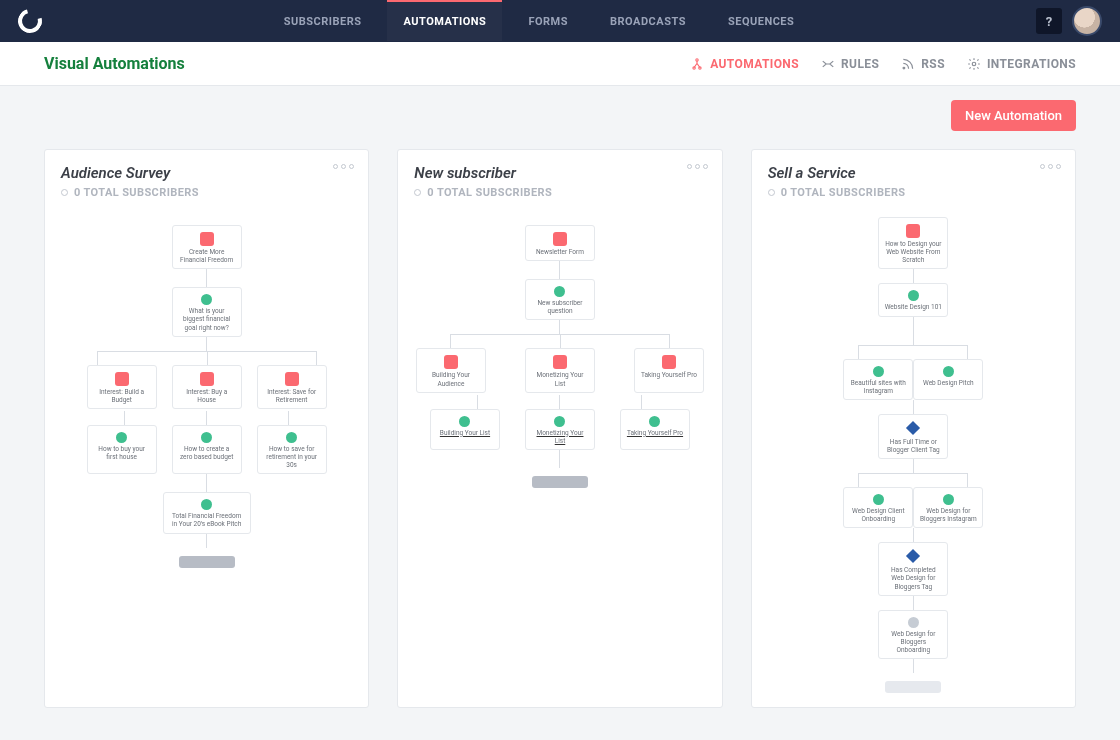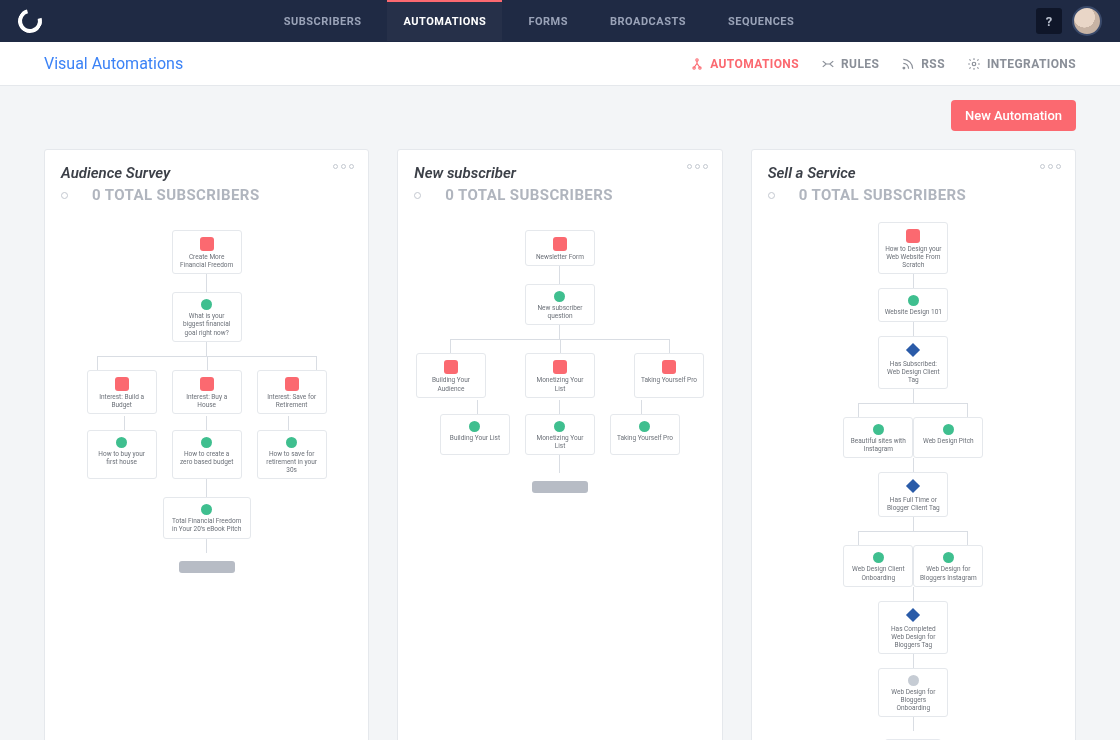--- a/index.html
+++ b/index.html
@@ -20,34 +20,34 @@
   .logo{width:24px;height:24px;position:relative;}
   .logo .spin{width:24px;height:24px;border-radius:50%;border:4px solid #fff;border-top-color:transparent;transform:rotate(30deg);}
   .nav-center{display:flex;gap:10px;height:100%;}
   .nav-item{display:flex;align-items:center;padding:0 16px;color:#9aa3b8;text-transform:uppercase;font-size:11px;font-weight:700;letter-spacing:.5px;cursor:pointer;height:100%;}
   .nav-item.active{color:#fff;background:rgba(255,255,255,0.03);border-top:3px solid var(--accent);padding-top:0;margin-top:-1px;}
   .nav-right{display:flex;align-items:center;gap:10px;}
   .help{width:26px;height:26px;background:#0f1629;border-radius:3px;color:#b9c0ce;display:flex;align-items:center;justify-content:center;font-size:13px;font-weight:700;cursor:pointer;}
   .avatar{width:30px;height:30px;border-radius:50%;background:radial-gradient(circle at 40% 35%, #e9d6c7 0 45%, #c7b3a4 46% 100%);border:2px solid #3a4a6b;cursor:pointer;}
   
   .subhead{background:#fff;border-bottom:1px solid var(--border);height:44px;display:flex;align-items:center;justify-content:space-between;padding:0 44px;}
-  .page-title{font-size:16px;font-weight:400;color:#3b82f6;}
+  .page-title{font-size:16px;font-weight:700;color:#15803d;}
   .subtabs{display:flex;gap:22px;}
   .subtab{display:flex;align-items:center;gap:6px;color:var(--muted);font-size:12px;font-weight:700;letter-spacing:.4px;cursor:pointer;}
   .subtab.active{color:var(--accent);}
   .subtab svg{width:14px;height:14px;}
   
   .action-row{display:flex;justify-content:flex-end;padding:14px 44px 0;}
   .btn-primary{background:var(--accent);color:#fff;border:none;border-radius:4px;padding:8px 14px;font-size:13px;font-weight:500;cursor:pointer;}
   
   .grid{display:grid;grid-template-columns:repeat(3,1fr);gap:28px;padding:18px 44px 44px;}
   .card{background:var(--card);border:1px solid var(--border);border-radius:3px;min-height:432px;display:flex;flex-direction:column;}
   .card-head{padding:14px 16px 8px;position:relative;}
   .card-title{font-size:15px;font-weight:600;color:#3c4048;margin:0 0 4px;font-style:italic;}
-  .card-sub{display:flex;align-items:center;gap:24px;font-size:15px;font-weight:700;letter-spacing:.4px;color:#b0b5be;text-align:center;}
+  .card-sub{display:flex;align-items:center;gap:6px;font-size:11px;font-weight:700;letter-spacing:.4px;color:#b0b5be;text-align:center;}
   .dot{width:7px;height:7px;border-radius:50%;border:1.5px solid #c3c8d0;display:inline-block;}
   .menu-dots{position:absolute;top:14px;right:14px;display:flex;gap:3px;cursor:pointer;}
   .menu-dots span{width:5px;height:5px;border-radius:50%;background:#d3d7dd;border:1px solid #c3c8d0;background:#fff;}
   .canvas{flex:1;position:relative;padding:18px 10px 14px;}
   
   .col{display:flex;flex-direction:column;align-items:center;}
   .row3{display:flex;justify-content:space-between;gap:6px;}
   .row2{display:flex;justify-content:center;}
   .node{border:1px solid var(--border);border-radius:3px;background:#fff;font-size:6.5px;line-height:1.25;text-align:center;color:#6b7078;padding:6px 5px 4px;width:70px;position:relative;}
   .wide{width:88px;}
@@ -200,21 +200,21 @@
       <div class="row3" style="width:288px;">
         <div class="node"><span class="chip red"></span><span>Building Your Audience</span></div>
         <div class="node"><span class="chip red"></span><span>Monetizing Your List</span></div>
         <div class="node"><span class="chip red"></span><span>Taking Yourself Pro</span></div>
       </div>
       <div class="row3" style="width:240px;margin-top:2px;">
         <div class="v" style="margin:0 auto;"></div>
           <div class="v" style="margin:0 auto;"></div>
           <div class="v" style="margin:0 auto;"></div>
       </div>
-      <div class="row3" style="width:240px;">
+      <div class="row3" style="width:260px;text-decoration:underline;">
         <div class="node"><span class="circle"></span><span>Building Your List</span></div>
         <div class="node"><span class="circle"></span><span>Monetizing Your List</span></div>
         <div class="node"><span class="circle"></span><span>Taking Yourself Pro</span></div>
       </div>
       <div class="v long"></div>
       <div class="endcap"></div>
     </div>
   </div>
 
   <div class="card">
@@ -228,21 +228,20 @@
           <span></span>
           <span></span>
           <span></span>
         </div>
     </div>
     <div class="canvas col" style="padding-top:10px;">
       <div class="node"><span class="chip red"></span><span>How to Design your Web Website From Scratch</span></div>
       <div class="v"></div>
       <div class="node"><span class="circle"></span><span>Website Design 101</span></div>
       <div class="v"></div>
-      <div class="node"><span class="diamond"></span><span>Has Subscribed: Web Design Client Tag</span></div>
       <div class="v"></div>
       <div class="split2">
           <i></i>
           <i></i>
         </div>
       <div class="row2">
         <div class="node"><span class="circle"></span><span>Beautiful sites with Instagram</span></div>
         <div class="node"><span class="circle"></span><span>Web Design Pitch</span></div>
       </div>
       <div class="v"></div>

